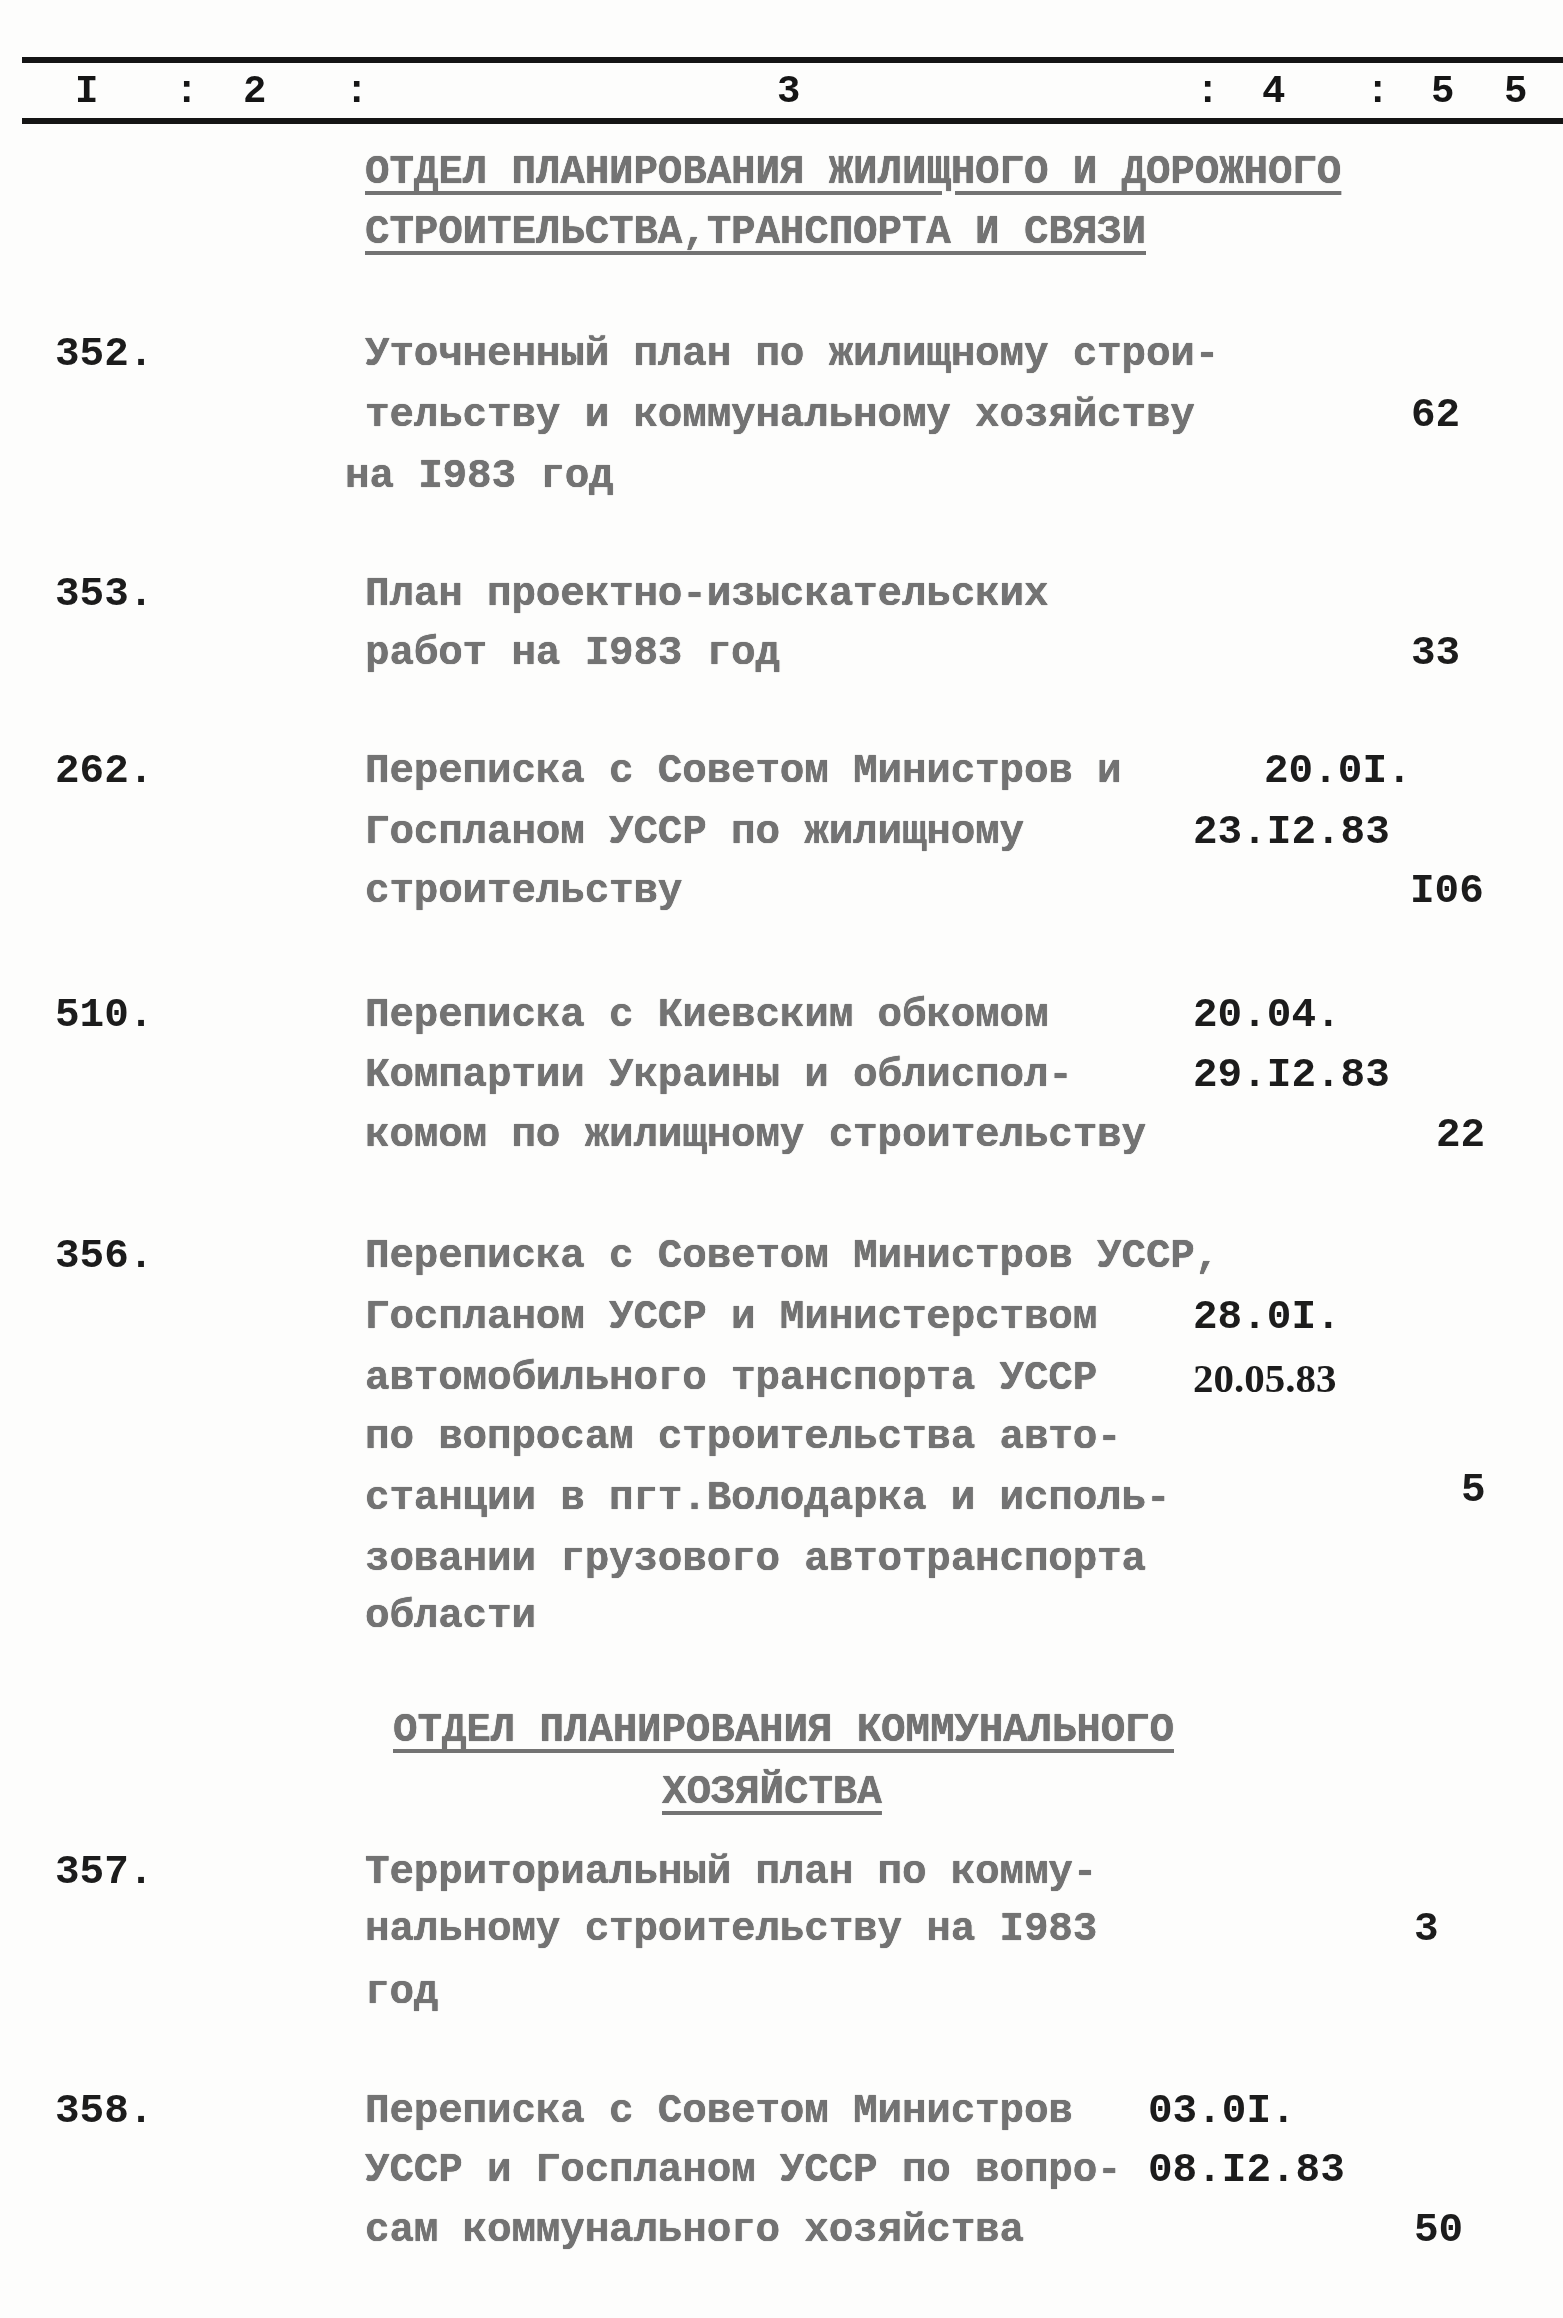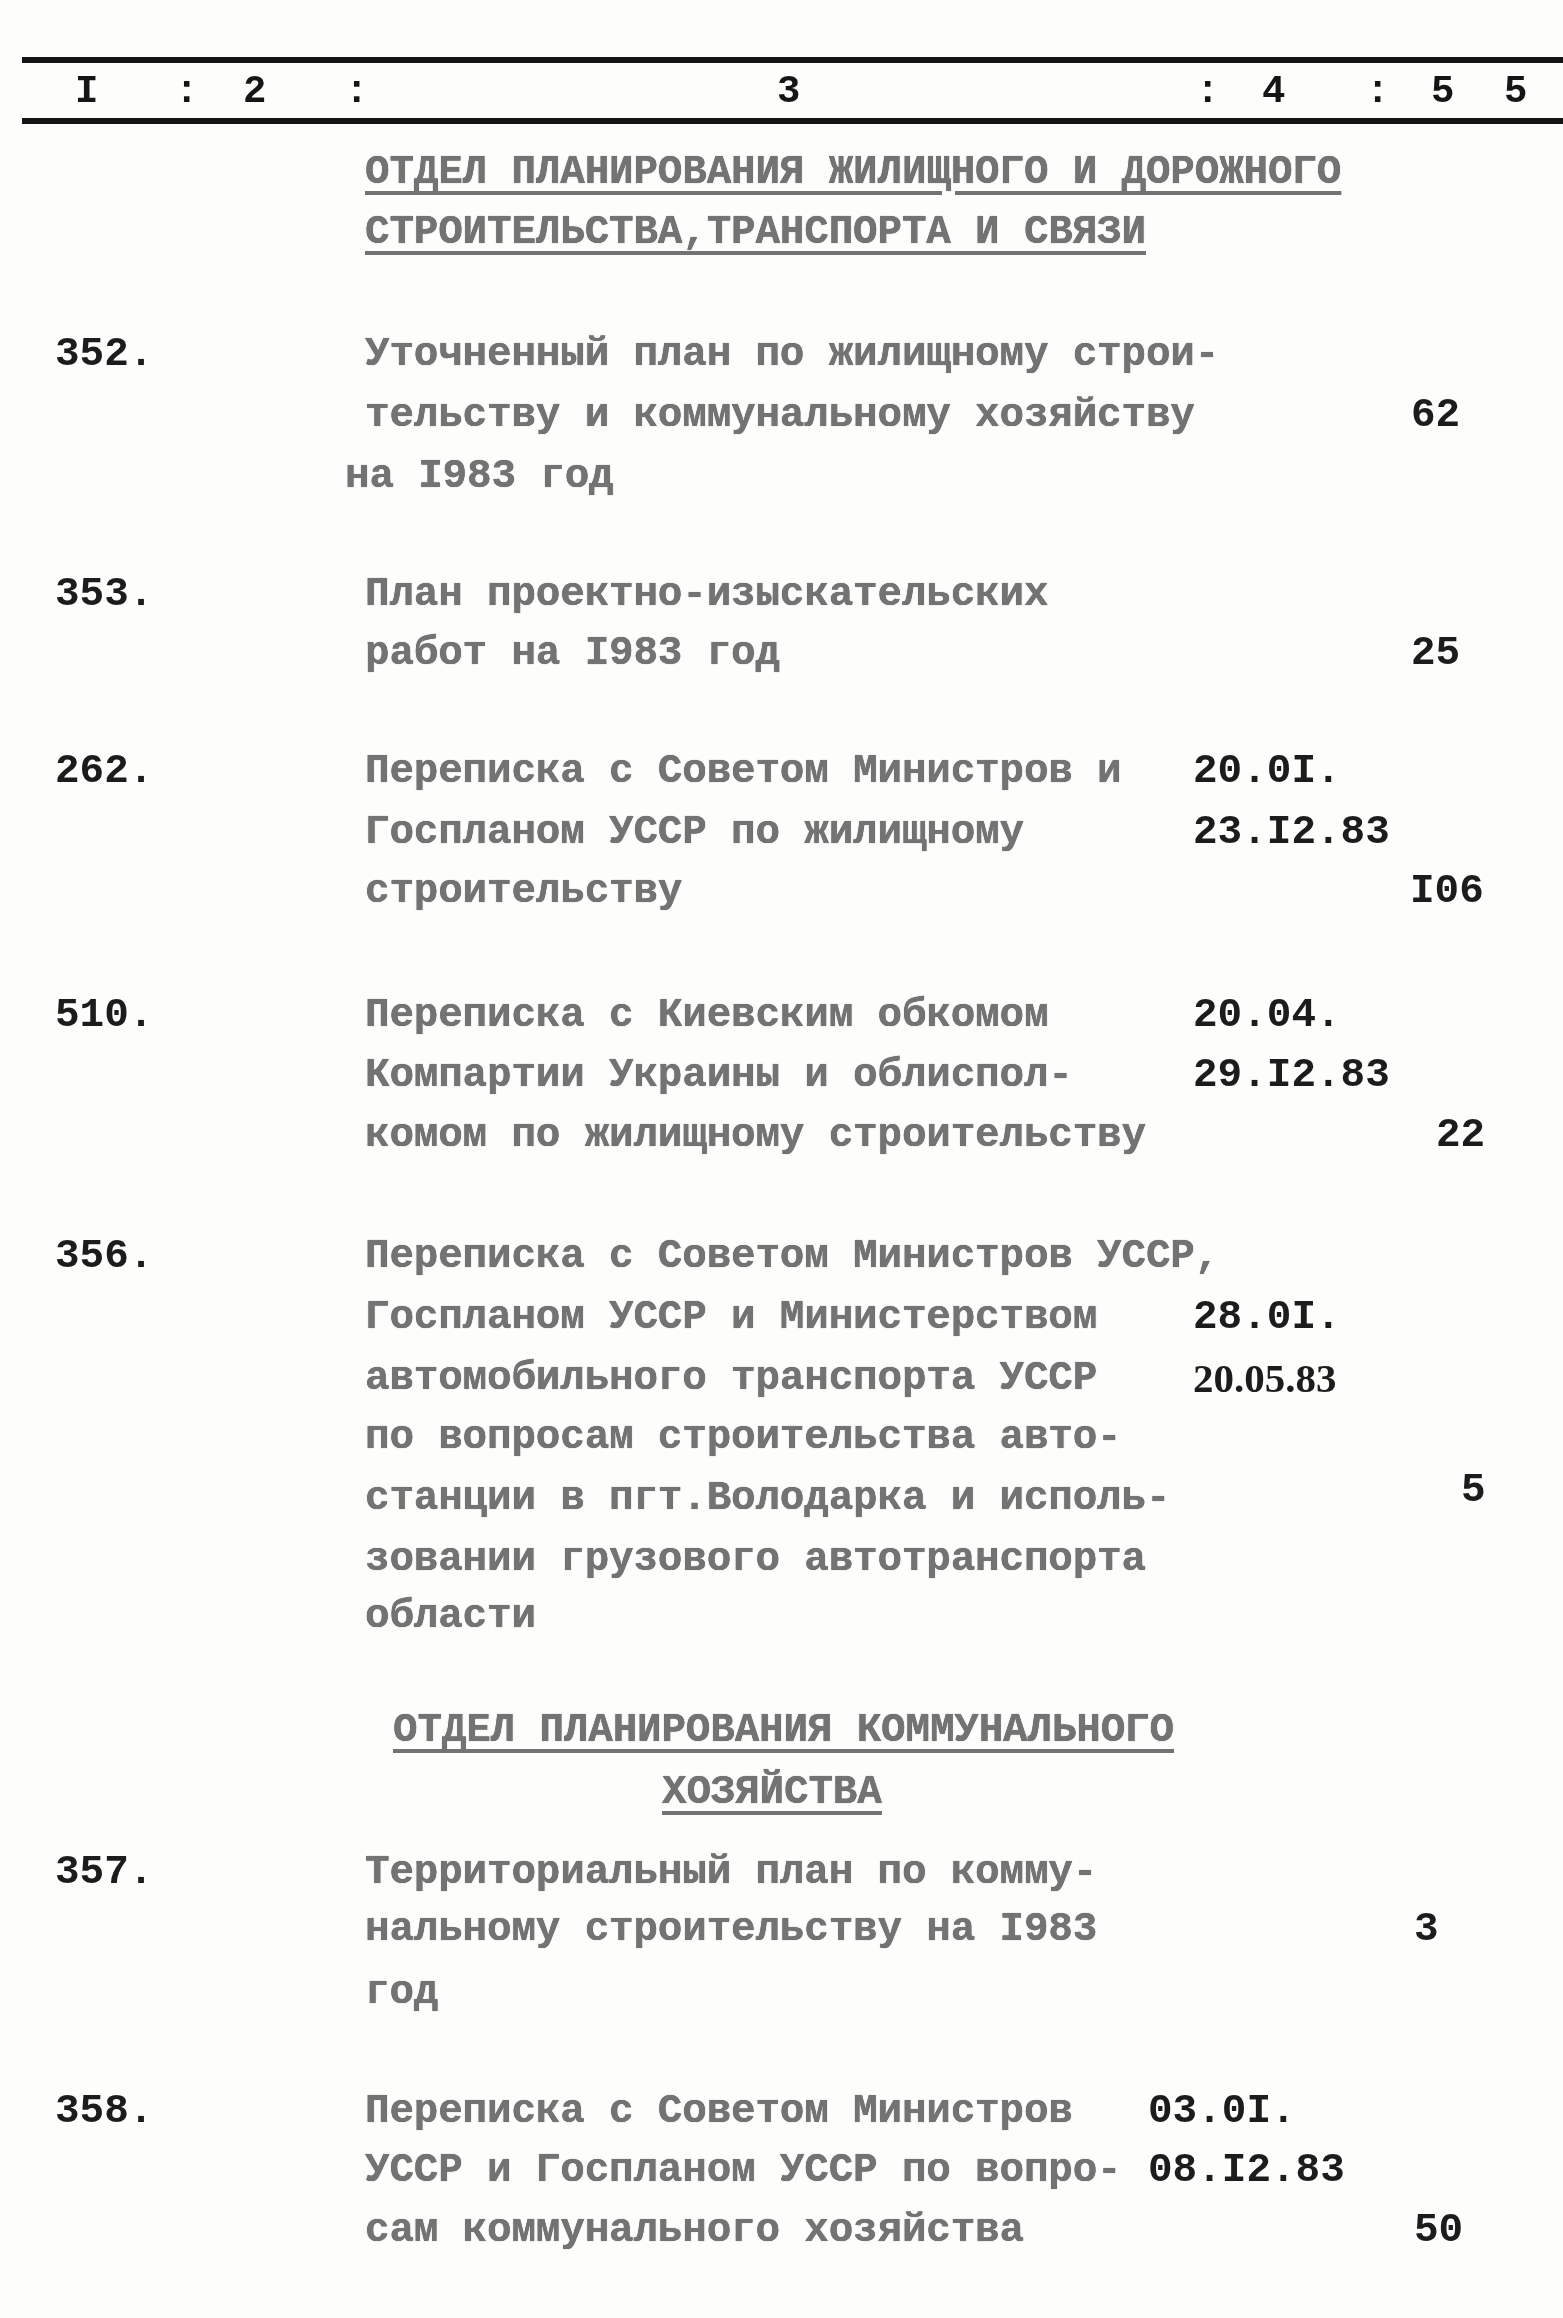--- a/index.html
+++ b/index.html
@@ -44,29 +44,29 @@
     <span class="t" style="left:365px; top:334px;">Уточненный план по жилищному строи-</span>
     <span class="t" style="left:365px; top:395px;">тельству и коммунальному хозяйству</span>
     <span class="t" style="left:345px; top:456px;">на I983 год</span>
     <span class="cnt" style="left:1411px; top:395px;">62</span>
   </div>
 
   <div>
     <span class="num" style="top:574px;">353.</span>
     <span class="t" style="left:365px; top:574px;">План проектно-изыскательских</span>
     <span class="t" style="left:365px; top:633px;">работ на I983 год</span>
-    <span class="cnt" style="left:1411px; top:633px;">25</span>
+    <span class="cnt" style="left:1411px; top:633px;">33</span>
   </div>
 
   <div>
     <span class="num" style="top:751px;">262.</span>
     <span class="t" style="left:365px; top:751px;">Переписка с Советом Министров и</span>
     <span class="t" style="left:365px; top:812px;">Госпланом УССР по жилищному</span>
     <span class="t" style="left:365px; top:871px;">строительству</span>
-    <span class="date" style="left:1193px; top:751px;">20.0I.</span>
+    <span class="date" style="left:1264px; top:751px;">20.0I.</span>
     <span class="date" style="left:1193px; top:812px;">23.I2.83</span>
     <span class="cnt" style="left:1410px; top:871px;">I06</span>
   </div>
 
   <div>
     <span class="num" style="top:995px;">510.</span>
     <span class="t" style="left:365px; top:995px;">Переписка с Киевским обкомом</span>
     <span class="t" style="left:365px; top:1055px;">Компартии Украины и облиспол-</span>
     <span class="t" style="left:365px; top:1115px;">комом по жилищному строительству</span>
     <span class="date" style="left:1193px; top:995px;">20.04.</span>

